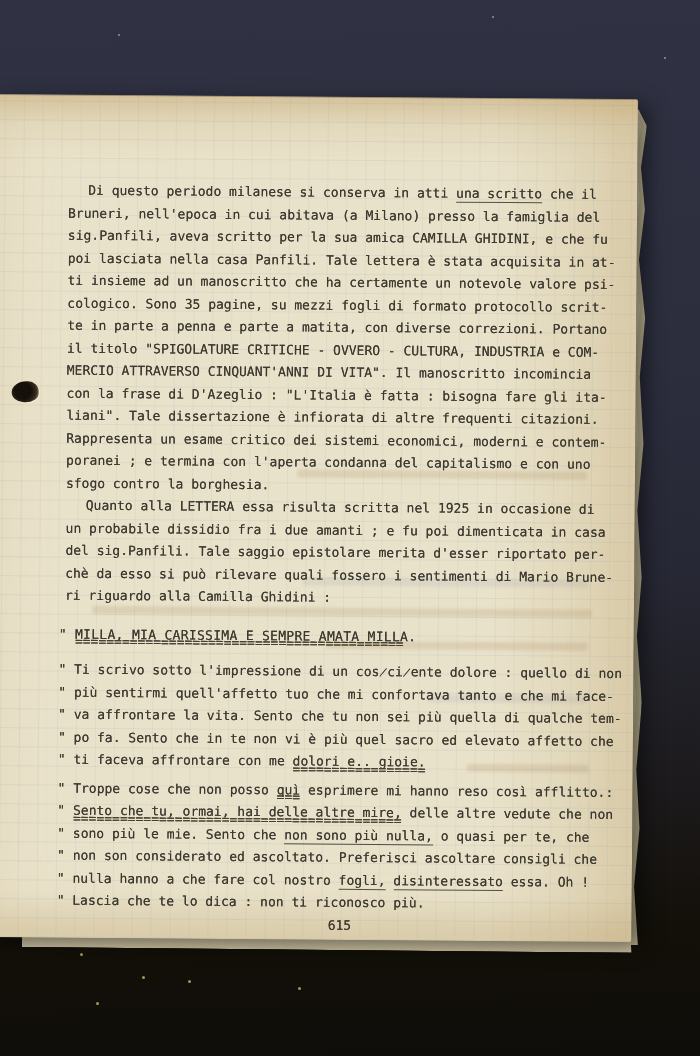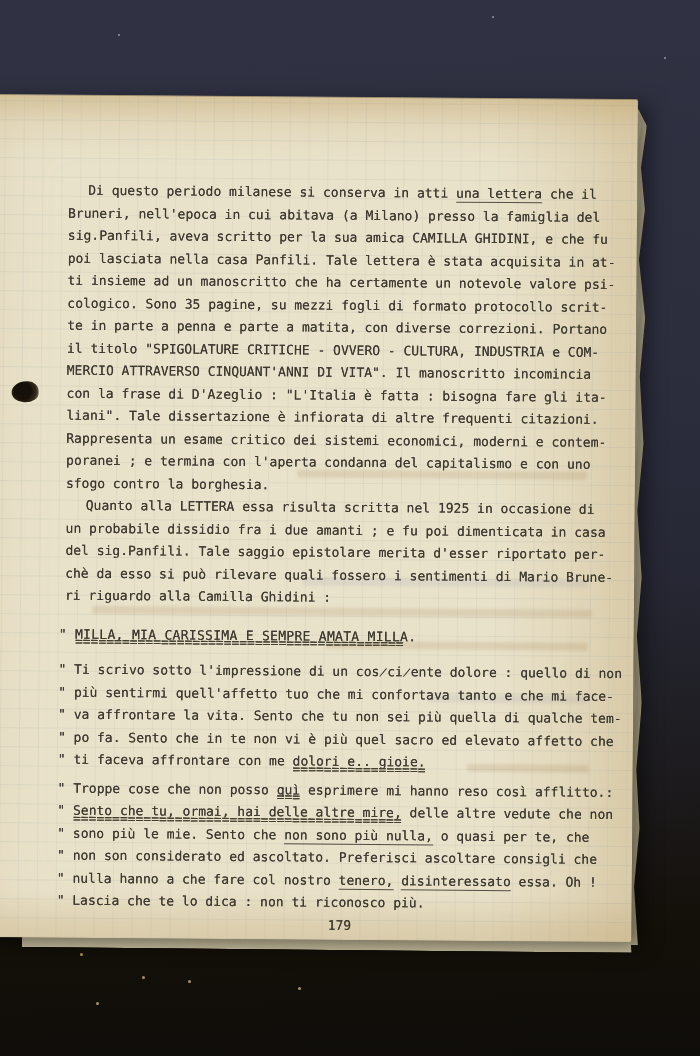--- a/index.html
+++ b/index.html
@@ -93,21 +93,21 @@
   <div class="hole"></div>
 
   <div class="ghost" style="left:314px;top:372px;width:290px;"></div>
   <div class="ghost b" style="left:320px;top:480px;width:286px;"></div>
   <div class="ghost" style="left:110px;top:510px;width:500px;"></div>
   <div class="ghost" style="left:344px;top:543px;width:262px;"></div>
   <div class="ghost b" style="left:446px;top:596px;width:160px;"></div>
   <div class="ghost" style="left:486px;top:665px;width:122px;"></div>
 
   <div class="text-block">
-      <div class="line p-indent"><span>Di questo periodo milanese si conserva in atti </span><span class="u-s">una lettera</span><span> che il</span></div>
+      <div class="line p-indent"><span>Di questo periodo milanese si conserva in atti </span><span class="u-s">una scritto</span><span> che il</span></div>
       <div class="line p"><span>Bruneri, nell'epoca in cui abitava (a Milano) presso la famiglia del</span></div>
       <div class="line p"><span>sig.Panfili, aveva scritto per la sua amica CAMILLA GHIDINI, e che fu</span></div>
       <div class="line p"><span>poi lasciata nella casa Panfili. Tale lettera è stata acquisita in at-</span></div>
       <div class="line p"><span>ti insieme ad un manoscritto che ha certamente un notevole valore psi-</span></div>
       <div class="line p"><span>cologico. Sono 35 pagine, su mezzi fogli di formato protocollo scrit-</span></div>
       <div class="line p"><span>te in parte a penna e parte a matita, con diverse correzioni. Portano</span></div>
       <div class="line p"><span>il titolo "SPIGOLATURE CRITICHE - OVVERO - CULTURA, INDUSTRIA e COM-</span></div>
       <div class="line p"><span>MERCIO ATTRAVERSO CINQUANT'ANNI DI VITA". Il manoscritto incomincia</span></div>
       <div class="line p"><span>con la frase di D'Azeglio : "L'Italia è fatta : bisogna fare gli ita-</span></div>
       <div class="line p"><span>liani". Tale dissertazione è infiorata di altre frequenti citazioni.</span></div>
@@ -122,17 +122,17 @@
       <div class="line q q-head"><span>" </span><span class="u-eq">MILLA, MIA CARISSIMA E SEMPRE AMATA MILLA.<span class="eq">==========================================</span></span></div>
       <div class="line q"><span>" Ti scrivo sotto l'impressione di un cos̷ci̷ente dolore : quello di non</span></div>
       <div class="line q"><span>" più sentirmi quell'affetto tuo che mi confortava tanto e che mi face-</span></div>
       <div class="line q"><span>" va affrontare la vita. Sento che tu non sei più quella di qualche tem-</span></div>
       <div class="line q"><span>" po fa. Sento che in te non vi è più quel sacro ed elevato affetto che</span></div>
       <div class="line q"><span>" ti faceva affrontare con me </span><span class="u-eq">dolori e.. gioie.<span class="eq">=================</span></span></div>
       <div class="line q mt6"><span>" Troppe cose che non posso </span><span class="u-eq">quì<span class="eq">===</span></span><span> esprimere mi hanno reso così afflitto.:</span></div>
       <div class="line q"><span>" </span><span class="u-eq">Sento che tu, ormai, hai delle altre mire,<span class="eq">==========================================</span></span><span> delle altre vedute che non</span></div>
       <div class="line q"><span>" sono più le mie. Sento che </span><span class="u-s">non sono più nulla,</span><span> o quasi per te, che</span></div>
       <div class="line q"><span>" non son considerato ed ascoltato. Preferisci ascoltare consigli che</span></div>
-      <div class="line q"><span>" nulla hanno a che fare col nostro </span><span class="u-s">tenero,</span><span> </span><span class="u-s">disinteressato</span><span> essa. Oh !</span></div>
+      <div class="line q"><span>" nulla hanno a che fare col nostro </span><span class="u-s">fogli,</span><span> </span><span class="u-s">disinteressato</span><span> essa. Oh !</span></div>
       <div class="line q"><span>" Lascia che te lo dica : non ti riconosco più.</span></div>
-      <div class="line center"><span>179</span></div>
+      <div class="line center"><span>615</span></div>
     </div>
 </div>
 
 </body></html>

